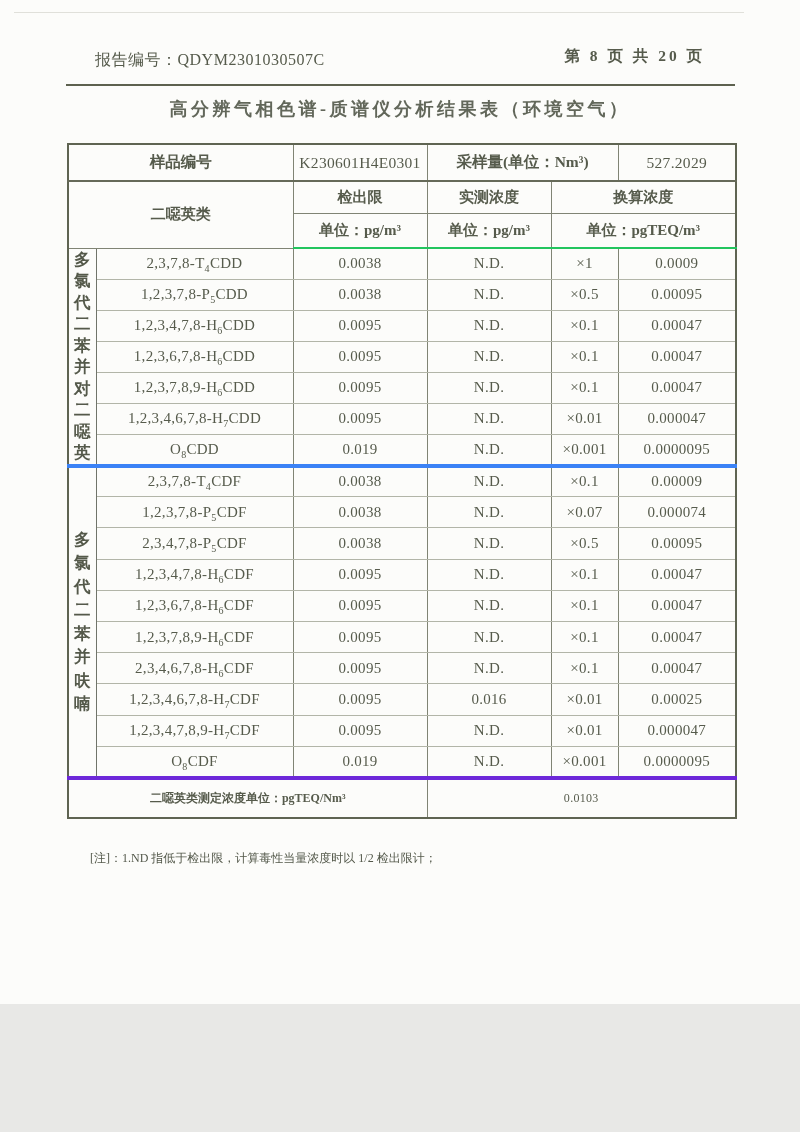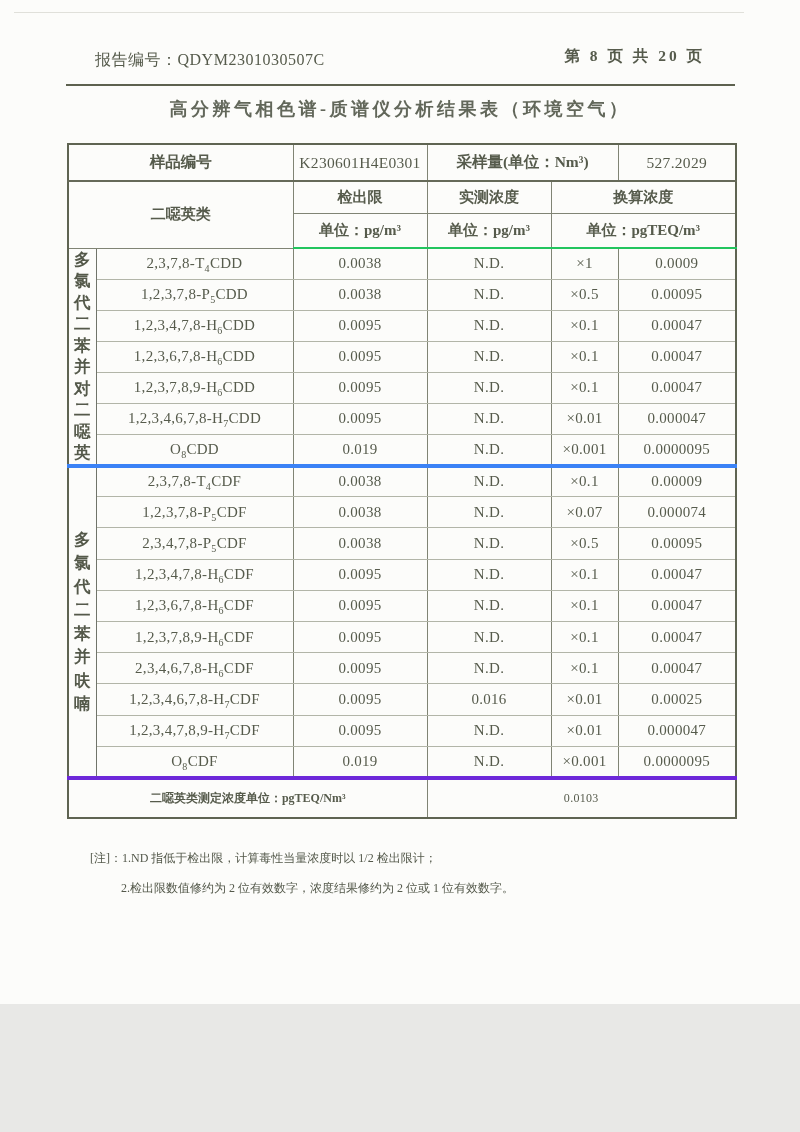--- a/index.html
+++ b/index.html
@@ -291,15 +291,14 @@
         </tr>
         <tr class="r-footer">
         <td colspan="3" class="bold-head">二噁英类测定浓度单位：pgTEQ/Nm³</td>
         <td colspan="3" class="num">0.0103</td>
       </tr>
     </tbody>
   </table>
 
   <div class="notes">
     <div class="note-line note-line-1">[注]：1.ND 指低于检出限，计算毒性当量浓度时以 1/2 检出限计；</div>
-    <div class="note-line note-line-3">2.检出限数值修约为 2 位有效数字，浓度结果修约为 2 位或 1 位有效数字。</div>
   </div>
 </div>
 
 </body></html>

